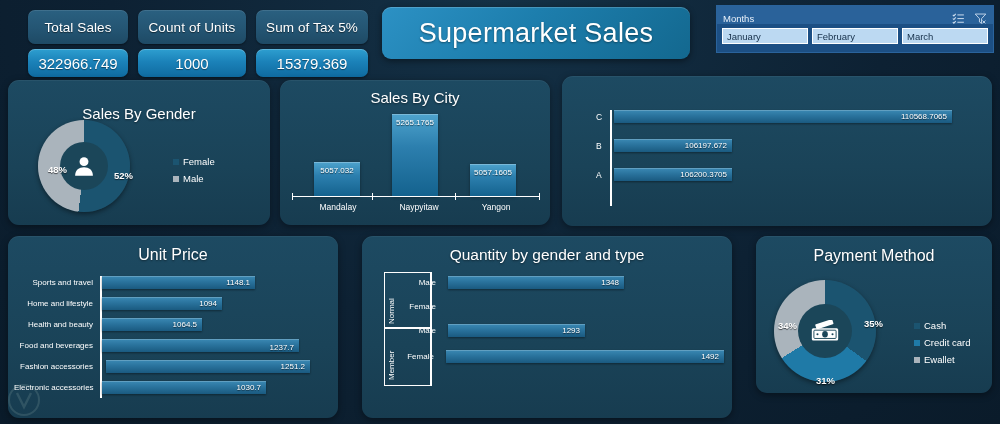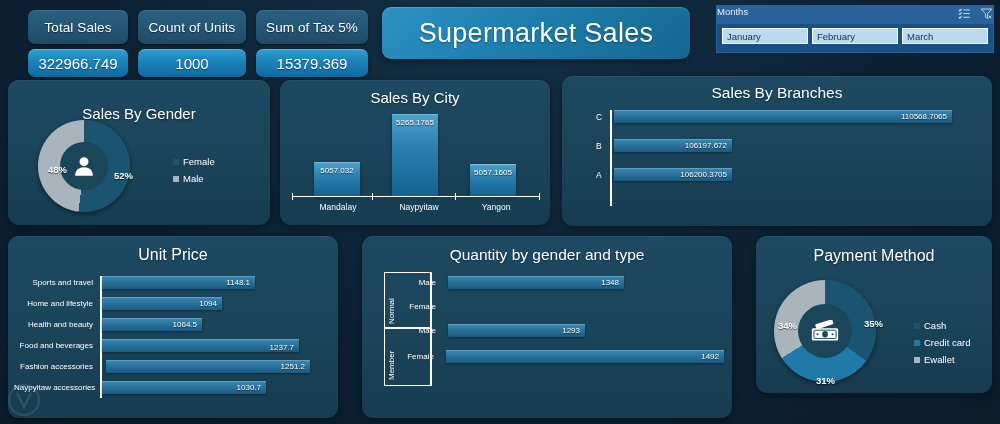--- a/index.html
+++ b/index.html
@@ -62,22 +62,22 @@
   
   .slicer {
     position: absolute;
     left: 716px; top: 5px; width: 278px; height: 48px;
     background: #1c4f84;
     border: 1px solid #2a639c;
   }
   .slicer-head {
     height: 18px;
     background: #2a629a;
-    display: flex; align-items: flex-start;
-    padding: 0 0;
+    display: flex; align-items: flex-end;
+    padding: 0 6px;
   }
   .slicer-title {
     color: #e8f0fa; font-size: 9.5px; flex: 1;
   }
   .slicer-icons { display: flex; gap: 9px; align-items: center; }
   .ic { width: 13px; height: 13px; opacity: .92; }
   .slicer-body {
     display: flex; gap: 4px; padding: 4px 5px;
   }
   .month-btn {
@@ -327,21 +327,20 @@
       <span class="tick" style="left:247px;"></span>
     </div>
     <div class="vcats">
       <span class="vcat">Mandalay</span>
       <span class="vcat">Naypyitaw</span>
       <span class="vcat">Yangon</span>
     </div>
   </div>
 
   <div class="panel" id="p-branches">
-    <div class="panel-title">Sales By Branches</div>
     <div class="axis-v" style="left:44px; top:110px; height:0;"></div>
     <div id="branches-rows">
       <div class="axis-v" style="left:14px; top:0; height:96px;"></div>
       <div class="hrow">
         <span class="cat-lbl">C</span>
         <span class="hbar" style="width:338px; margin-left:4px;">
           <span class="hbar-val">110568.7065</span>
         </span>
       </div>
       <div class="hrow">
@@ -388,21 +387,21 @@
           <span class="hbar-val">1237.7</span>
         </span>
       </div>
       <div class="hrow">
         <span class="cat-lbl">Fashion accessories</span>
         <span class="hbar" style="width:204px; margin-left:8px;">
           <span class="hbar-val">1251.2</span>
         </span>
       </div>
       <div class="hrow">
-        <span class="cat-lbl">Naypyitaw accessories</span>
+        <span class="cat-lbl">Electronic accessories</span>
         <span class="hbar" style="width:164px; margin-left:4px;">
           <span class="hbar-val">1030.7</span>
         </span>
       </div>
     </div>
   </div>
 
   <div class="panel" id="p-qty">
     <div class="panel-title">Quantity by gender and type</div>
 

